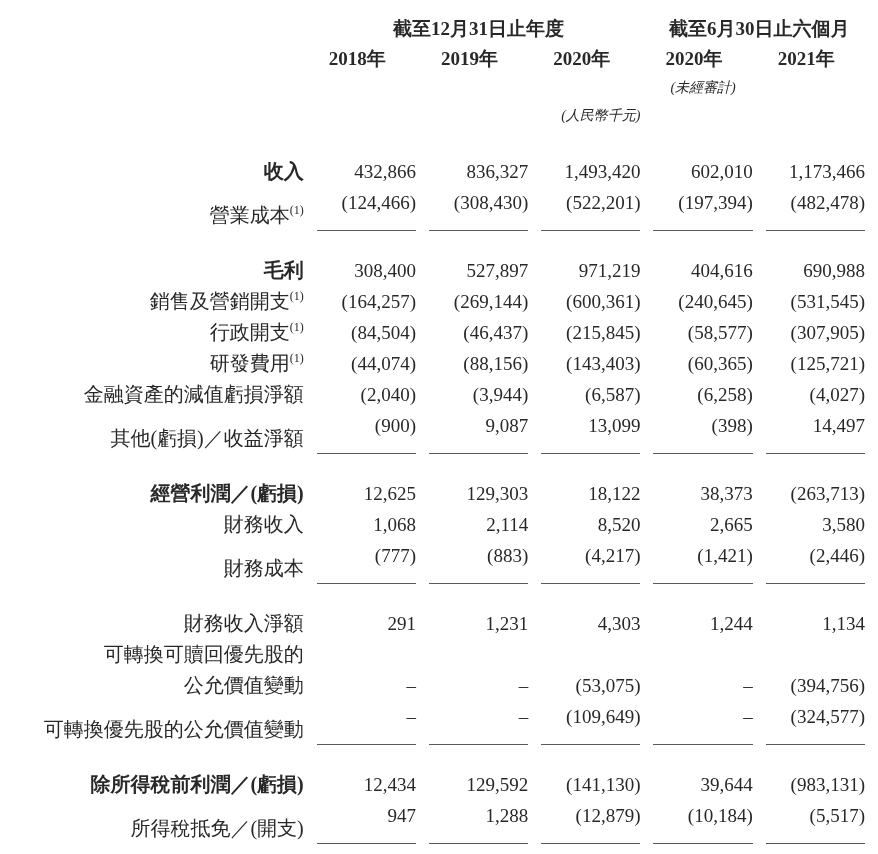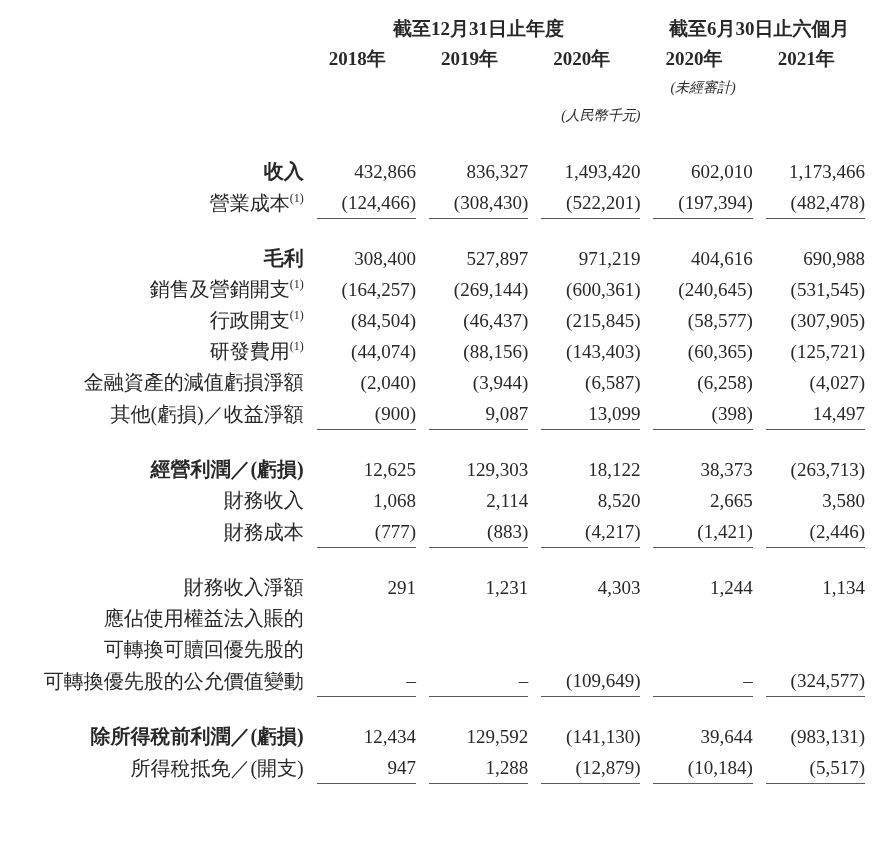--- a/index.html
+++ b/index.html
@@ -36,21 +36,21 @@
   .note-unaudited { text-align: center; }
   .note-currency  { text-align: right; margin-top: 44px; }
 
   td.lbl {
     text-align: right; font-size: 20px; line-height: 31px;
     white-space: nowrap;
   }
   td.num { text-align: right; font-size: 19px; line-height: 31px; white-space: nowrap; }
   .bold { font-weight: bold; }
   .indent { padding-left: 26px; }
-  td.u { border-bottom: 1px solid #595959; padding-bottom: 0; }
+  td.u { border-bottom: 1px solid #595959; padding-bottom: 12px; }
   tr.spacer td { height: 24px; }
   tbody tr:first-child td { padding-top: 26px; }
   sup { font-size: 12px; line-height: 0; vertical-align: super; }
 </style>
 </head>
 <body>
 
 <table class="fin">
   <colgroup>
     <col class="c-label">
@@ -185,34 +185,34 @@
       </tr>
       <tr>
         <td class="lbl"><span>財務收入淨額</span></td>
         <td class="num">291</td>
         <td class="num">1,231</td>
         <td class="num">4,303</td>
         <td class="num">1,244</td>
         <td class="num">1,134</td>
       </tr>
       <tr>
-        <td class="lbl"><span>應佔使用權益法入賬的</span></td>
-        <td class="num"></td>
-        <td class="num"></td>
-        <td class="num"></td>
-        <td class="num"></td>
-        <td class="num"></td>
-      </tr>
-      <tr>
         <td class="lbl"><span>可轉換可贖回優先股的</span></td>
         <td class="num"></td>
         <td class="num"></td>
         <td class="num"></td>
         <td class="num"></td>
         <td class="num"></td>
+      </tr>
+      <tr>
+        <td class="lbl indent"><span>公允價值變動</span></td>
+        <td class="num">–</td>
+        <td class="num">–</td>
+        <td class="num">(53,075)</td>
+        <td class="num">–</td>
+        <td class="num">(394,756)</td>
       </tr>
       <tr>
         <td class="lbl"><span>可轉換優先股的公允價值變動</span></td>
         <td class="num u">–</td>
         <td class="num u">–</td>
         <td class="num u">(109,649)</td>
         <td class="num u">–</td>
         <td class="num u">(324,577)</td>
       </tr>
       <tr class="spacer">

